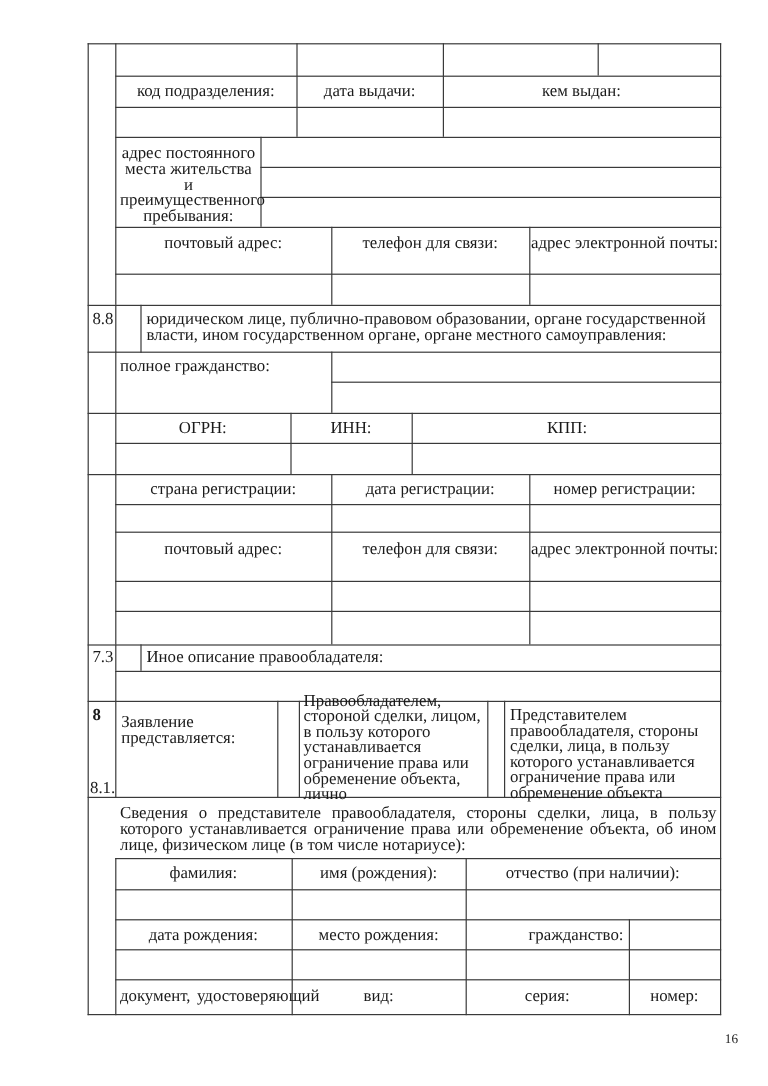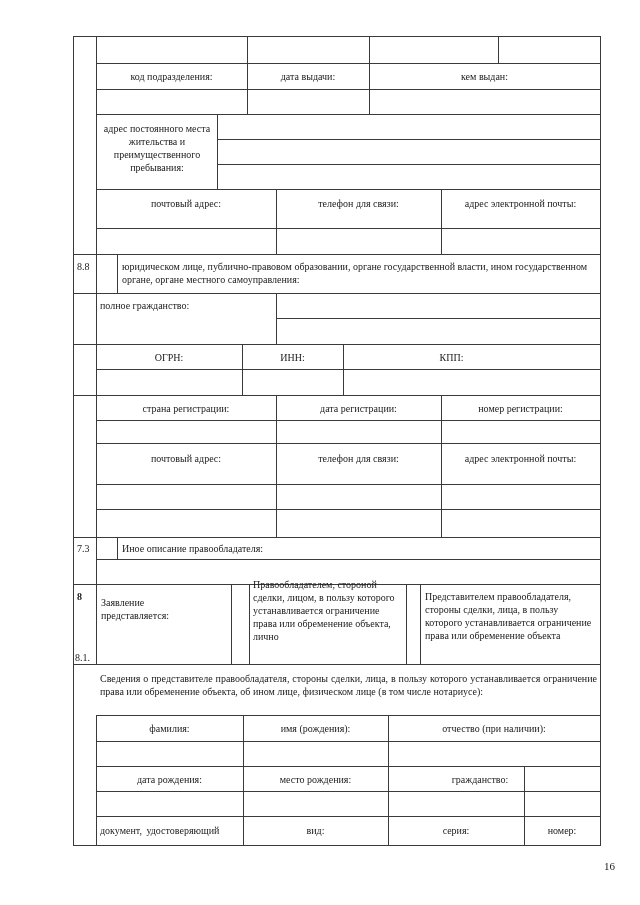--- a/index.html
+++ b/index.html
@@ -1,21 +1,21 @@
 <!DOCTYPE html>
 <html><head>
 <meta charset="utf-8">
 <style>
   html, body { margin:0; padding:0; }
   body { width:640px; height:905px; background:#fff; position:relative; overflow:hidden;
          font-family:"Liberation Serif", serif; color:#1a1a1a; }
   .ln { position:absolute; background:#3a3a3a; }
   .h { height:1px; }
   .v { width:1px; }
-  .t { position:absolute; font-size:10px; line-height:13px; }
+  .t { position:absolute; font-size:14px; line-height:13px; }
   .c { text-align:center; }
   .fld { position:absolute; }
 </style>
 </head>
 <body>
 
 <div>
 
   <div class="ln v" style="left:73px;top:36px;height:810px"></div>
   <div class="ln v" style="left:600px;top:36px;height:810px"></div>
@@ -104,21 +104,21 @@
 <div class="t" style="left:77px;top:260px">8.8</div>
 <div class="fld" style="left:97px;top:255px;width:20px;height:38px"></div>
 <div class="t" style="left:122px;top:260px;width:470px">юридическом лице, публично-правовом образовании, органе государственной власти, ином государственном органе, органе местного самоуправления:</div>
 
 <div class="t" style="left:100px;top:299px">полное гражданство:</div>
 <div class="fld" style="left:277px;top:294px;width:323px;height:24px"></div>
 <div class="fld" style="left:277px;top:319px;width:323px;height:25px"></div>
 
 <div class="t c" style="left:96px;top:351px;width:146px">ОГРН:</div>
 <div class="t c" style="left:242px;top:351px;width:101px">ИНН:</div>
-<div class="t c" style="left:323px;top:351px;width:257px">КПП:</div>
+<div class="t c" style="left:344px;top:351px;width:257px">КПП:</div>
 <div class="fld" style="left:97px;top:370px;width:145px;height:25px"></div>
 <div class="fld" style="left:243px;top:370px;width:100px;height:25px"></div>
 <div class="fld" style="left:344px;top:370px;width:256px;height:25px"></div>
 
 <div class="t c" style="left:96px;top:402px;width:180px">страна регистрации:</div>
 <div class="t c" style="left:276px;top:402px;width:165px">дата регистрации:</div>
 <div class="t c" style="left:441px;top:402px;width:159px">номер регистрации:</div>
 <div class="fld" style="left:97px;top:421px;width:179px;height:22px"></div>
 <div class="fld" style="left:277px;top:421px;width:164px;height:22px"></div>
 <div class="fld" style="left:442px;top:421px;width:158px;height:22px"></div>

